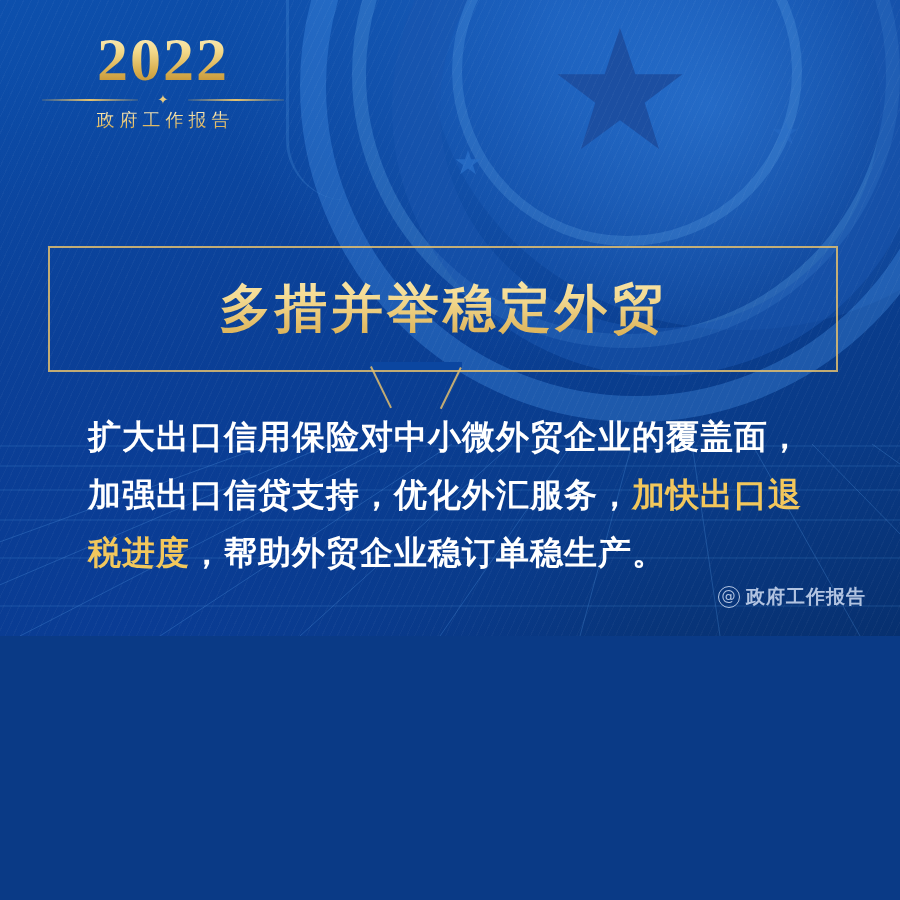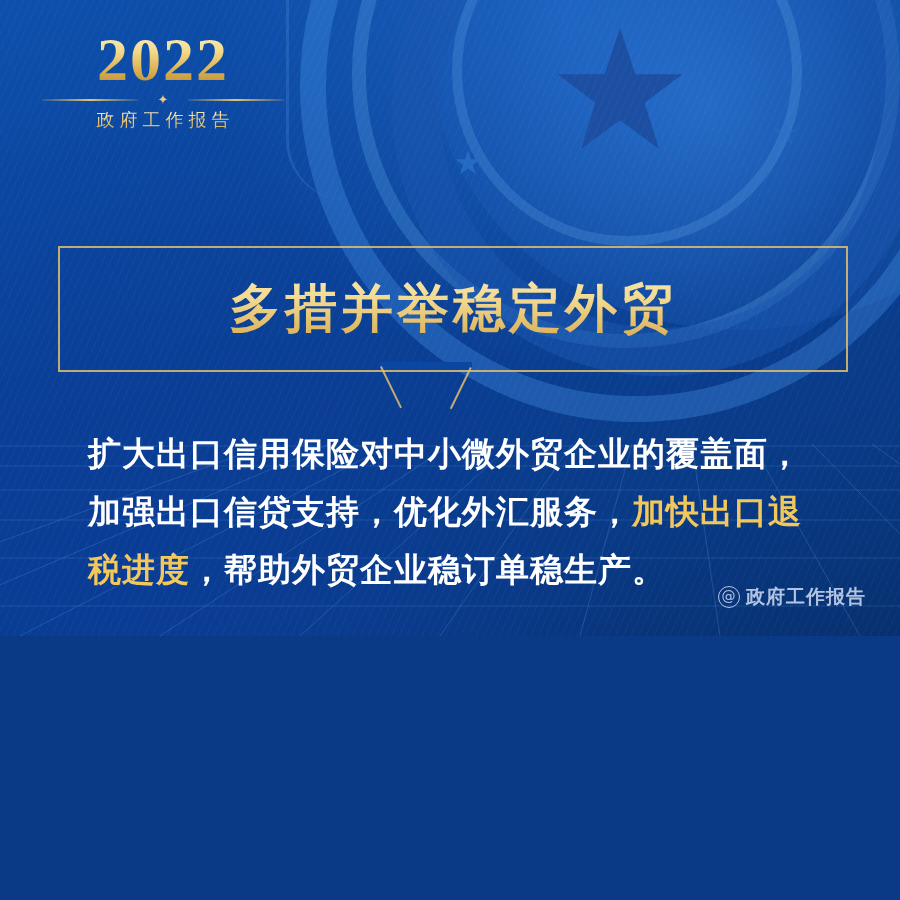--- a/index.html
+++ b/index.html
@@ -178,21 +178,21 @@
     background: linear-gradient(180deg, #fdf4d4 0%, #efd288 45%, #cfa246 100%);
     -webkit-background-clip: text;
     background-clip: text;
     color: transparent;
     -webkit-text-fill-color: transparent;
   }
 
   
   .callout {
     position: absolute;
-    left: 58px;
+    left: 48px;
     top: 246px;
     width: 786px;
     height: 122px;
     border: 2px solid rgba(226,190,110,0.85);
     text-align: center;
   }
   .callout-title {
     position: absolute;
     inset: 0;
     display: flex;
@@ -232,21 +232,21 @@
     height: 46px;
     background: rgba(226,190,110,0.85);
   }
   .callout-notch .leg-l { left: 2px; transform-origin: top left; transform: rotate(-26deg); }
   .callout-notch .leg-r { left: 92px; transform-origin: top left; transform: rotate(26deg); }
 
   
   .body-text {
     position: absolute;
     left: 88px;
-    top: 425px;
+    top: 408px;
     width: 740px;
     font-family: "DejaVu Sans", sans-serif;
     font-size: 33px;
     line-height: 58px;
     color: #ffffff;
     letter-spacing: 1px;
     font-weight: 600;
   }
   .hl {
     color: #f2c75c;

